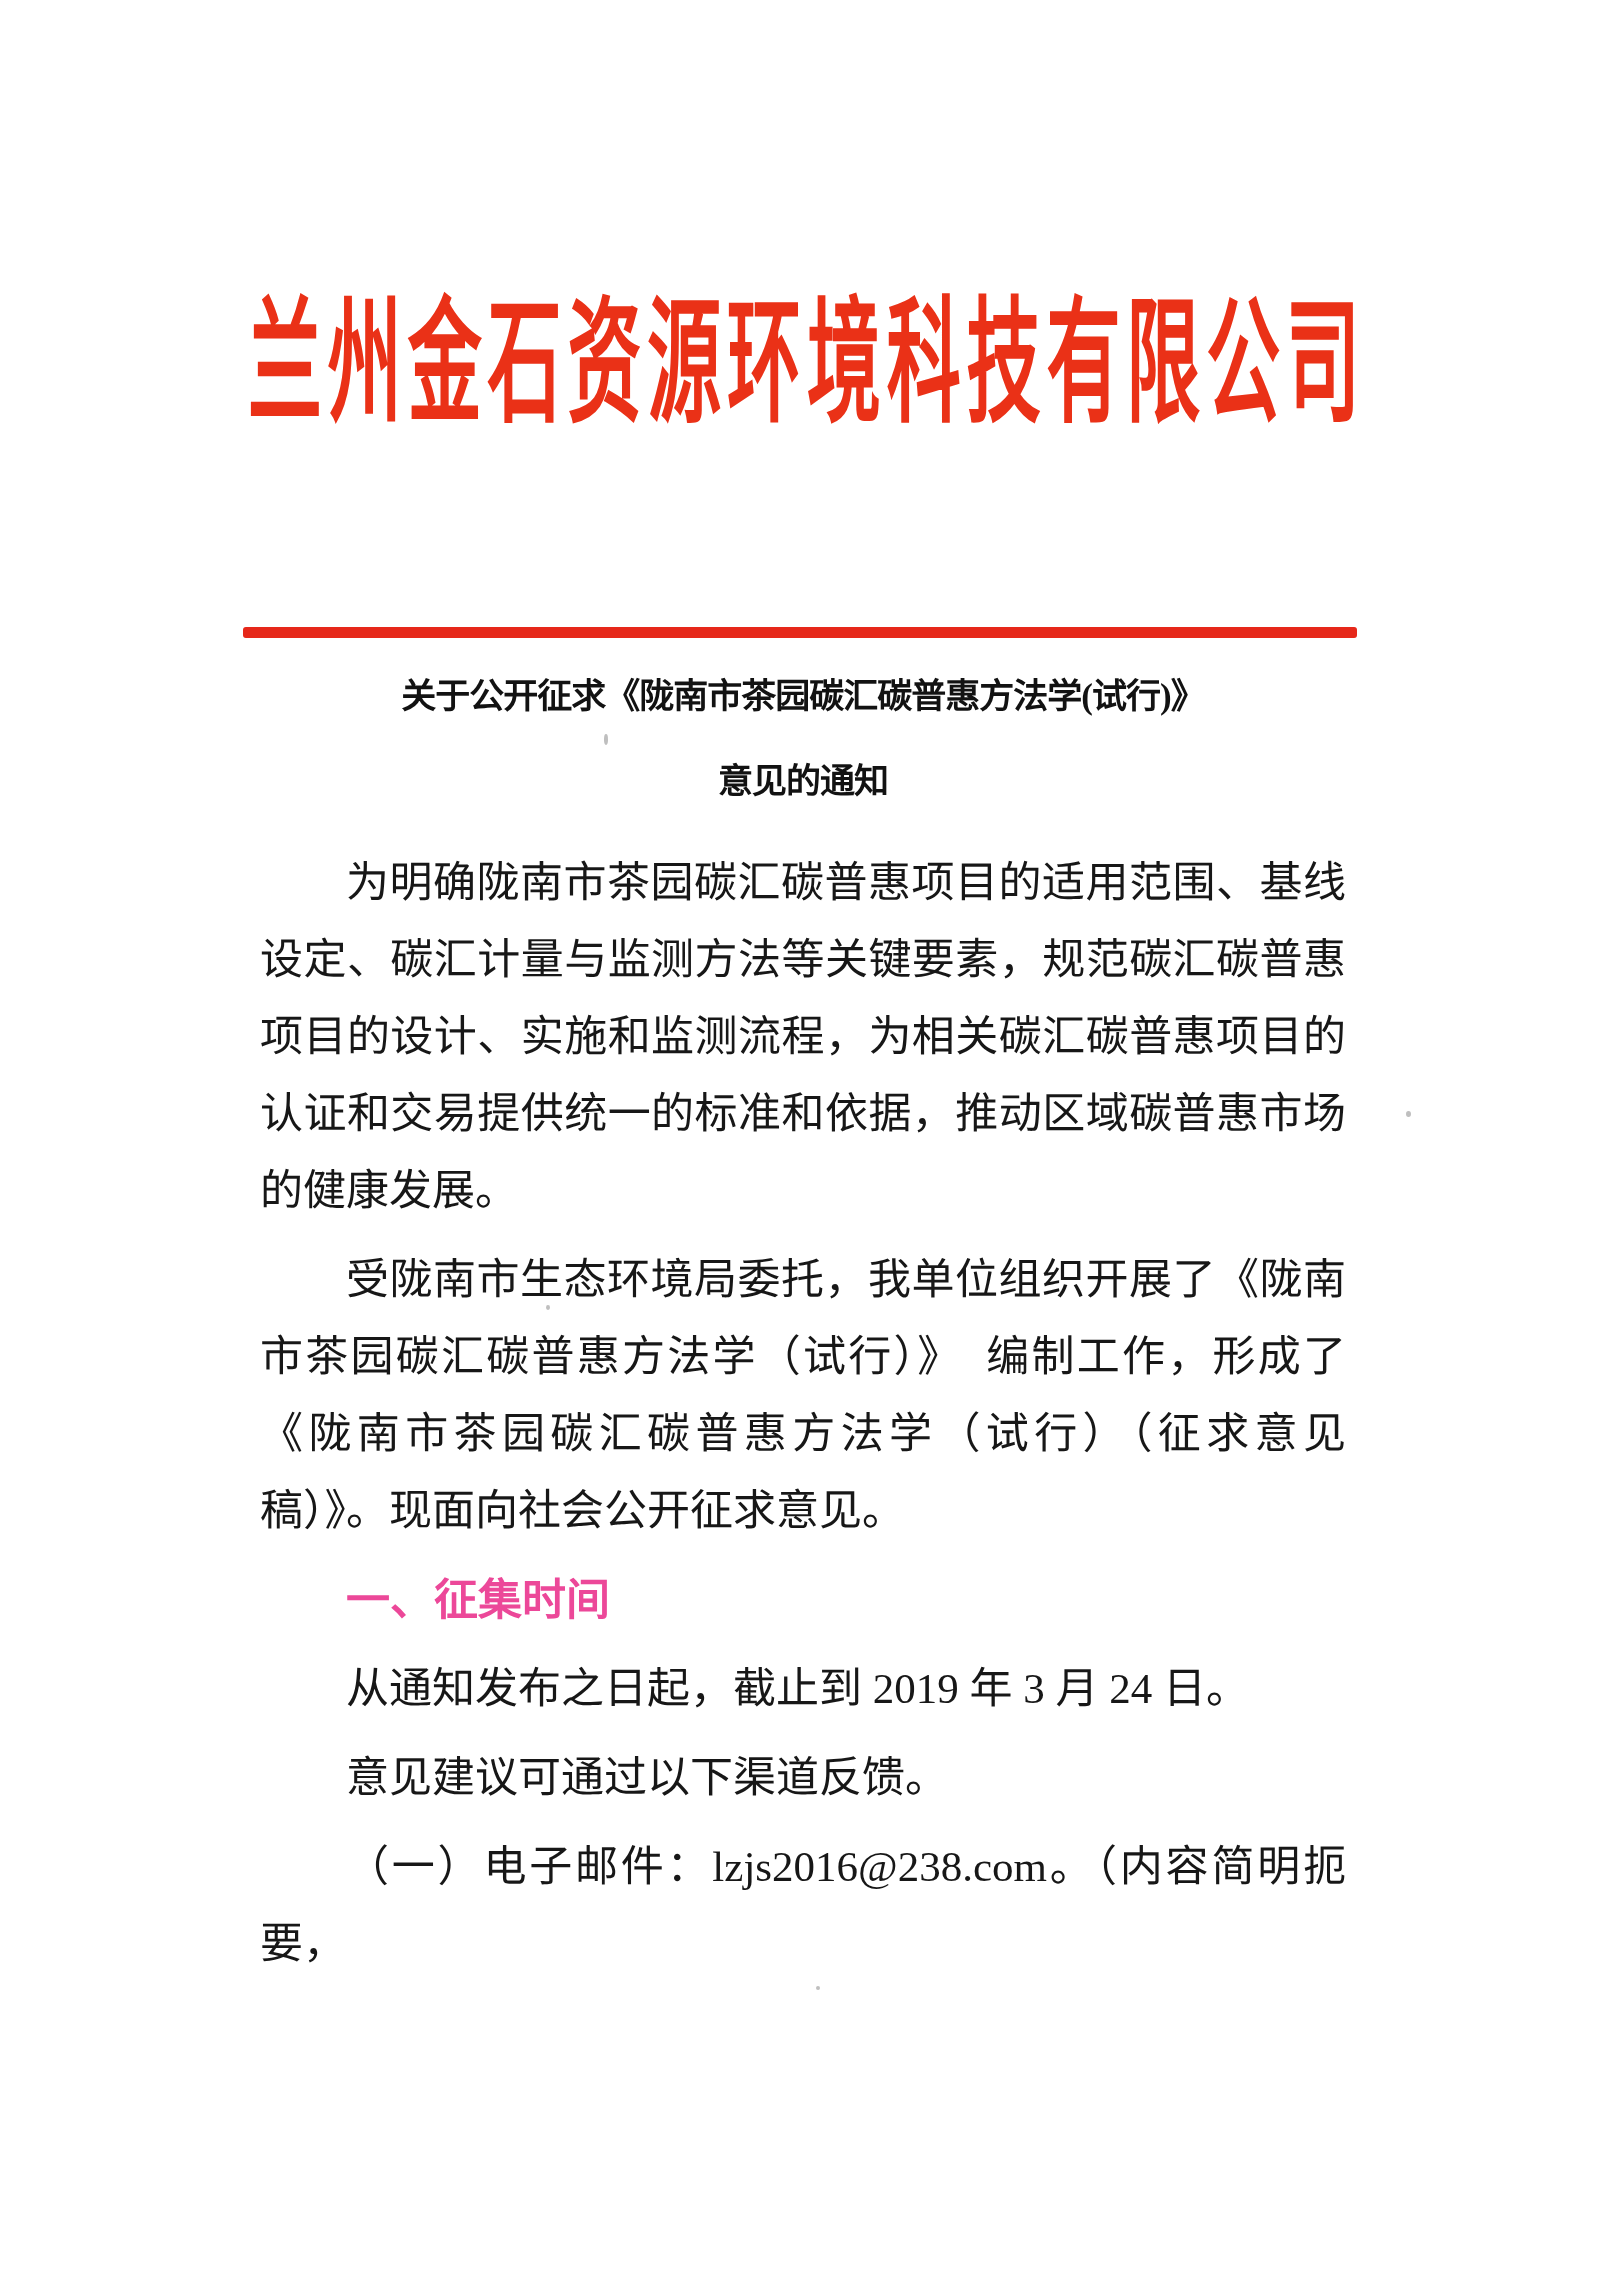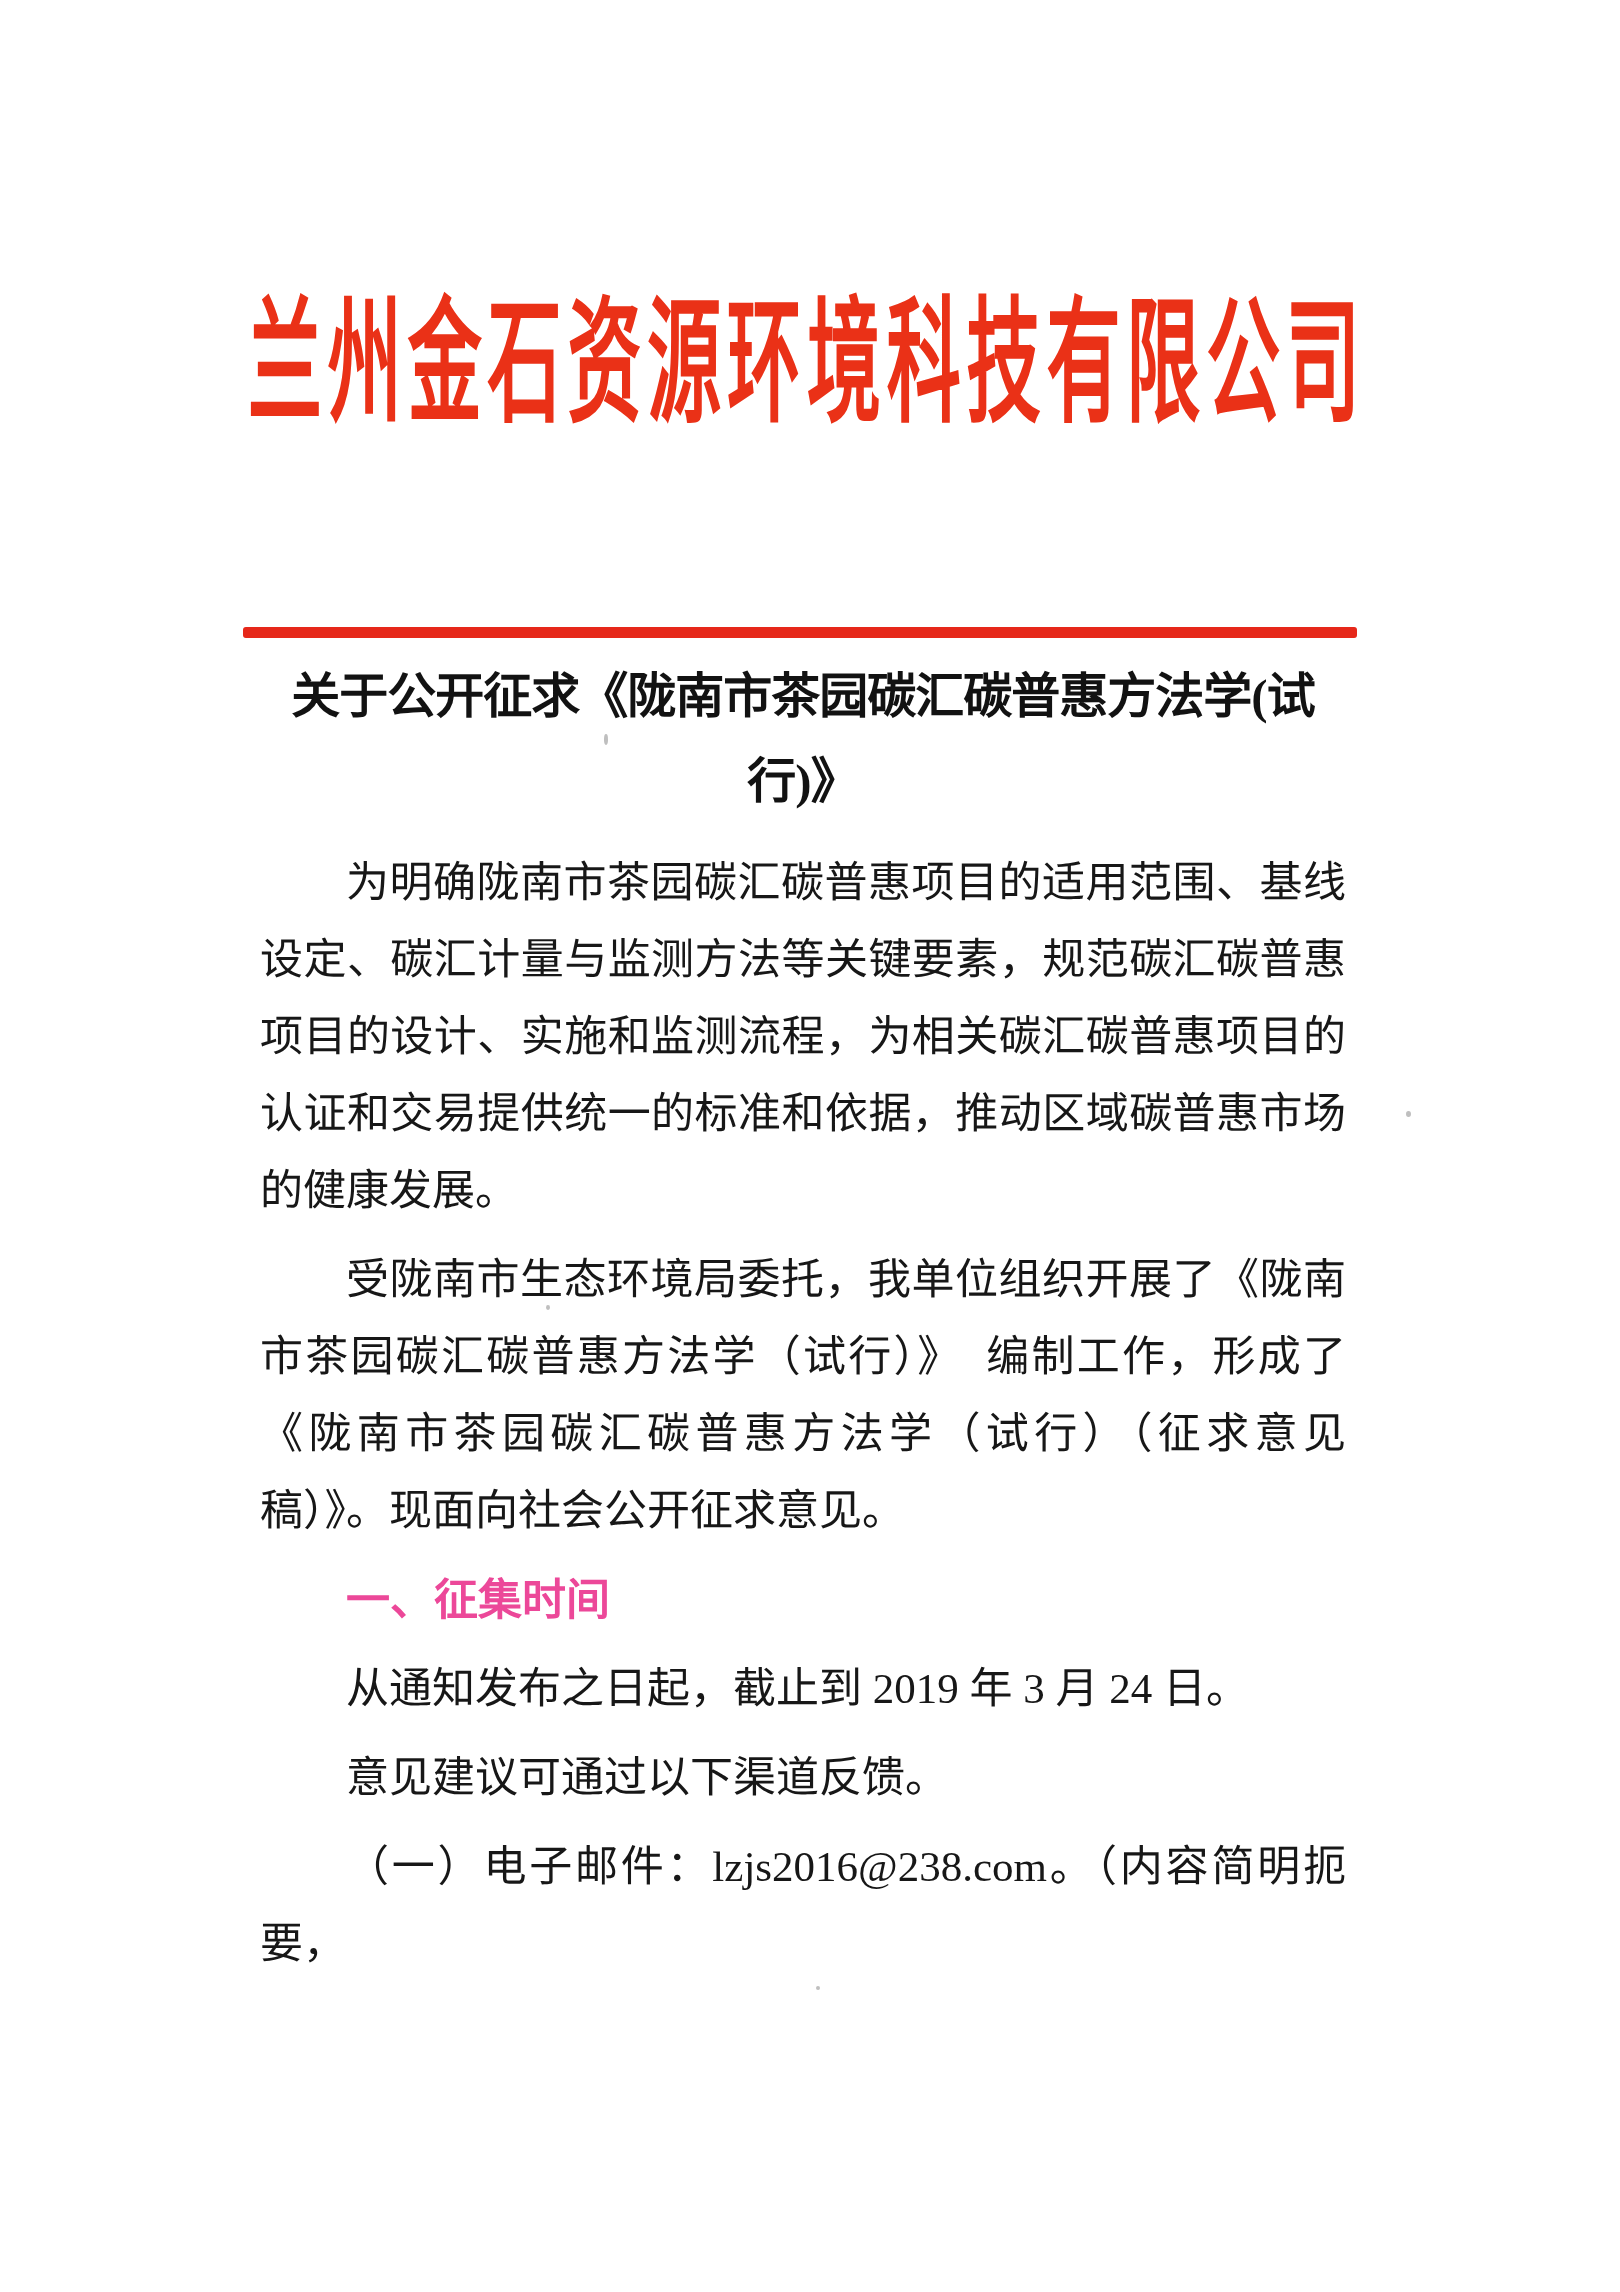--- a/index.html
+++ b/index.html
@@ -49,21 +49,21 @@
 
   
   .doc-title {
     position: absolute;
     top: 654px;
     left: 248px;
     width: 1110px;
     margin: 0;
     font-family: "Liberation Serif", "DejaVu Serif", serif;
     font-weight: 700;
-    font-size: 49px;
+    font-size: 35px;
     line-height: 85px;
     letter-spacing: -1px;
     color: #121212;
     text-align: center;
   }
   .title-line { display: block; }
 
   
   .doc-body {
     position: absolute;
@@ -106,20 +106,21 @@
 <div class="page">
 
   <header class="letterhead">
     <div class="letterhead-text">兰州金石资源环境科技有限公司</div>
   </header>
 
   <div class="red-rule"></div>
 
   <h1 class="doc-title">
     <span class="title-line">关于公开征求《陇南市茶园碳汇碳普惠方法学(试行)》</span>
+    <span class="title-line">意见的通知</span>
   </h1>
 
   <main class="doc-body">
     <p class="body-para">为明确陇南市茶园碳汇碳普惠项目的适用范围、基线设定、碳汇计量与监测方法等关键要素，规范碳汇碳普惠项目的设计、实施和监测流程，为相关碳汇碳普惠项目的认证和交易提供统一的标准和依据，推动区域碳普惠市场的健康发展。</p>
     <p class="body-para">受陇南市生态环境局委托，我单位组织开展了《陇南市茶园碳汇碳普惠方法学（试行）》　编制工作，形成了《陇南市茶园碳汇碳普惠方法学（试行）（征求意见稿）》。现面向社会公开征求意见。</p>
     <p class="section-heading">一、征集时间</p>
     <p class="body-para">从通知发布之日起，截止到 2019 年 3 月 24 日。</p>
     <p class="body-para">意见建议可通过以下渠道反馈。</p>
     <p class="body-para">（一）电子邮件：lzjs2016@238.com。（内容简明扼要，</p>
   </main>

